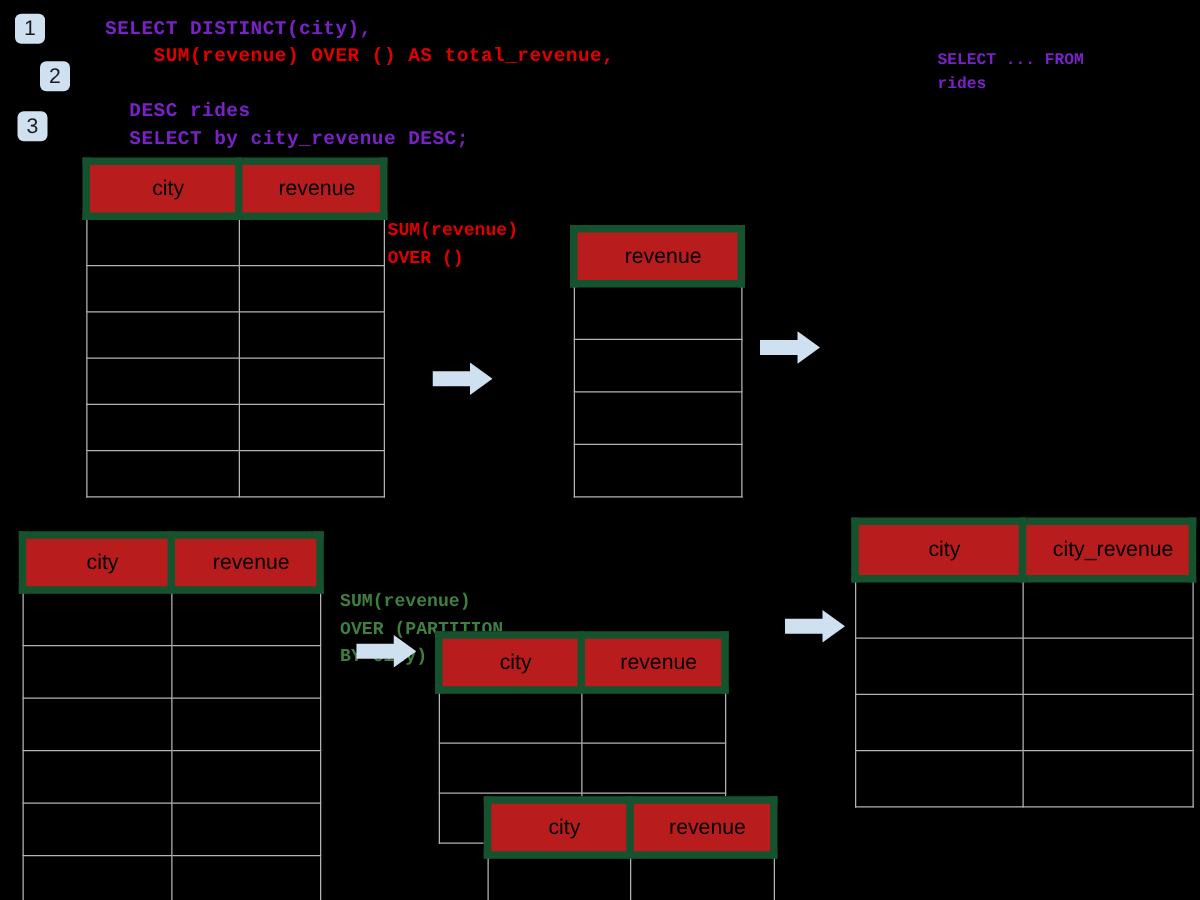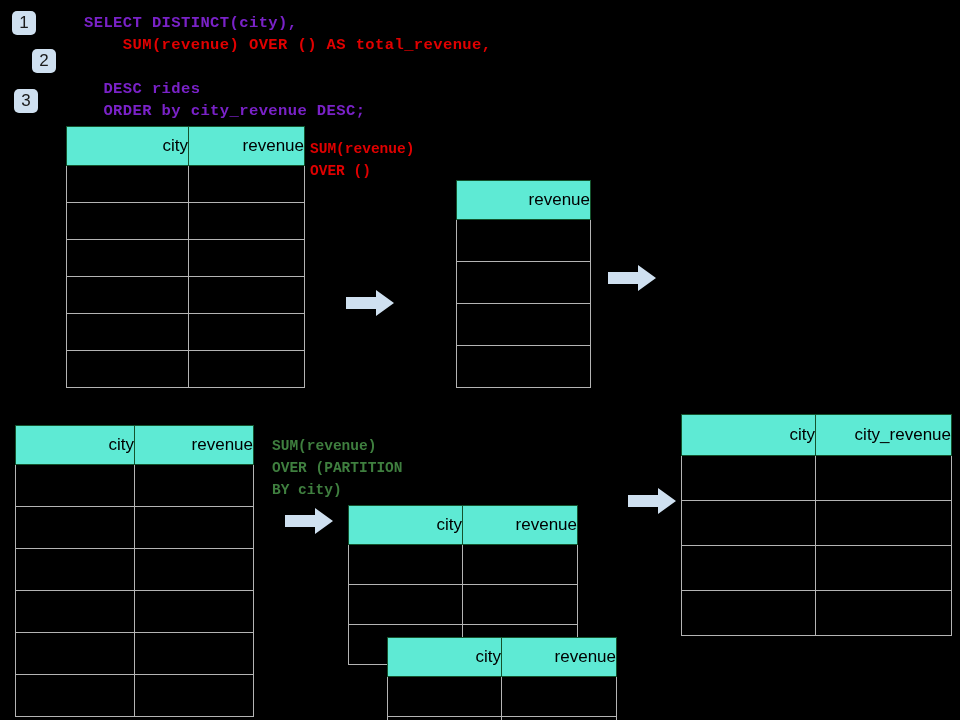--- a/index.html
+++ b/index.html
@@ -55,64 +55,67 @@
   }
 
   
   .annot {
     position: absolute;
     font-family: "Liberation Mono", "DejaVu Sans Mono", monospace;
     font-size: 14.5px;
     font-weight: bold;
     line-height: 22px;
     white-space: pre;
+    margin-top: 36px;
   }
 
   
   .tbl {
     position: absolute;
     border-collapse: collapse;
     background: #000000;
     table-layout: fixed;
   }
   .tbl td {
     border: 1px solid #b4b4b4;
     padding: 0;
     background: #000000;
   }
   .tbl th {
-    border: 1px solid #14532d;
-    background: #5eead4;
+    border: 6px solid #14532d;
+    background: #b91c1c;
     color: #000000;
     font-family: "Liberation Sans", sans-serif;
     font-size: 17px;
     font-weight: normal;
-    text-align: right;
+    text-align: center;
     padding: 0 0 0 9px;
   }
 
   
   .arrow {
     position: absolute;
   }
 </style>
 </head>
 <body>
 
 <div id="canvas">
 
   <div class="badge" style="left:12px; top:11px;">1</div>
   <div class="badge" style="left:32px; top:49px;">2</div>
   <div class="badge" style="left:14px; top:89px;">3</div>
 
   <div class="code c-purple" style="left:84px; top:12px;">SELECT DISTINCT(city),</div>
   <div class="code c-red" style="left:84px; top:34px;">    SUM(revenue) OVER () AS total_revenue,</div>
   <div class="code c-purple" style="left:84px; top:78px;">  DESC rides</div>
-  <div class="code c-purple" style="left:84px; top:100px;">  ORDER by city_revenue DESC;</div>
-
+  <div class="code c-purple" style="left:84px; top:100px;">  SELECT by city_revenue DESC;</div>
+
+  <div class="sidenote" style="left:750px; top:38px;">SELECT ... FROM
+rides</div>
 
   <div class="annot c-red" style="left:310px; top:138px;">SUM(revenue)
 OVER ()</div>
 
   <div class="annot c-green" style="left:272px; top:435px;">SUM(revenue)
 OVER (PARTITION
 BY city)</div>
 
   <div id="tables-layer">
       <table class="tbl" style="left: 66px; top: 126px; width: 238px;">

